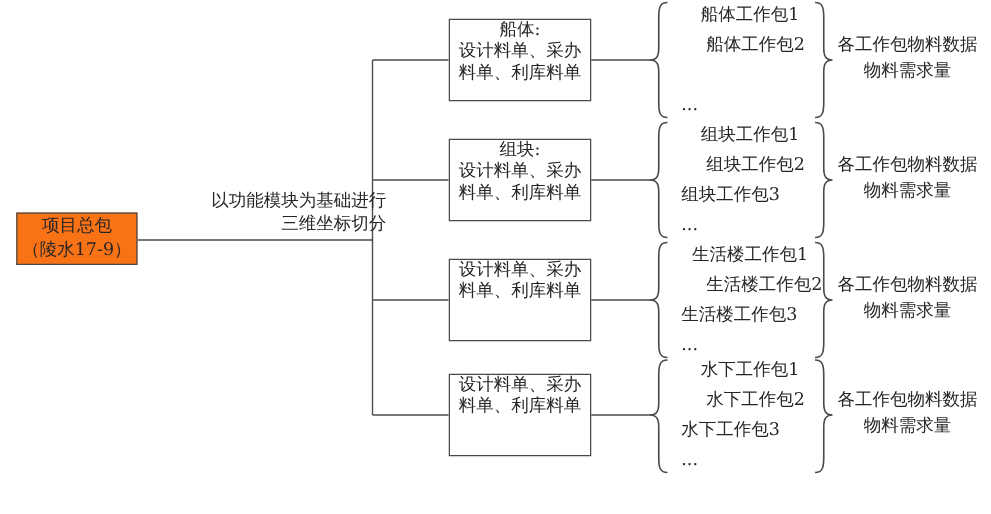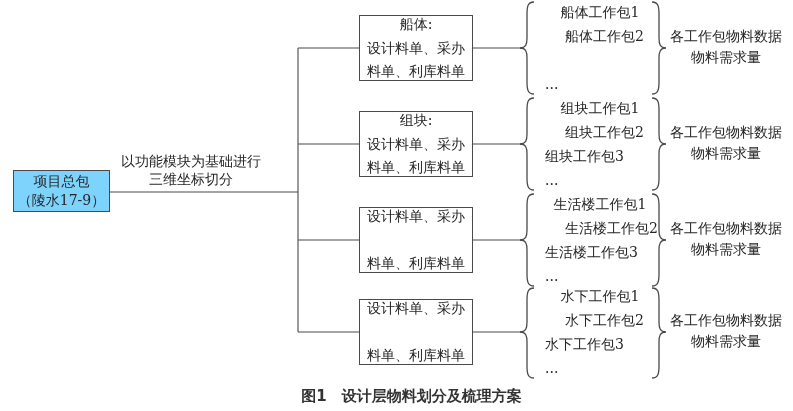--- a/index.html
+++ b/index.html
@@ -12,35 +12,35 @@
     color: #262626;
     overflow: hidden;
   }
   svg.wires { position: absolute; left: 0; top: 0; width: 793px; height: 411px; }
   svg.wires line, svg.wires path { stroke: #4a4a4a; fill: none; }
   svg.wires line { stroke-width: 1.1; }
   svg.wires path { stroke-width: 1.3; }
 
   .rootbox {
     position: absolute; left: 13px; top: 170px; width: 95px; height: 40px;
-    border: 1px solid #4a4a4a; background: #7dd3fc;
+    border: 1px solid #4a4a4a; background: #f97316;
     display: flex; flex-direction: column; justify-content: center;
     text-align: center; font-size: 14px; line-height: 19px;
   }
   .splitlabel {
-    position: absolute; left: 101px; top: 152px; width: 180px;
-    text-align: center; font-size: 14px; line-height: 18px;
+    position: absolute; left: 129px; top: 152px; width: 180px;
+    text-align: right; font-size: 14px; line-height: 18px;
   }
 
   .row { position: absolute; left: 0; top: 0; width: 100%; height: 100%; }
   .mbox {
     position: absolute; left: 359px; top: calc(var(--c) - 33px);
     width: 112px; height: 64px;
     border: 1px solid #4a4a4a; background: #fff;
-    display: flex; flex-direction: column; justify-content: space-between;
+    display: flex; flex-direction: column; justify-content: flex-start;
     text-align: center; font-size: 14px; line-height: 17px;
   }
   .pkg {
     position: absolute; left: 545px; width: 110px; height: 18px;
     font-size: 14px; line-height: 18px; white-space: nowrap;
   }
   .p0 { top: calc(var(--c) - 45px); text-align: center; }
   .p1 { top: calc(var(--c) - 21px); margin-left: 20px; }
   .p2 { top: calc(var(--c) + 3px); }
   .p3 { top: calc(var(--c) + 27px); }
@@ -153,15 +153,14 @@
     <div class="pkg p0">水下工作包1</div>
     <div class="pkg p1">水下工作包2</div>
     <div class="pkg p2">水下工作包3</div>
     <div class="pkg p3">...</div>
     <div class="note">
       <div>各工作包物料数据</div>
       <div>物料需求量</div>
     </div>
   </div>
 
-  <div class="caption">图1　设计层物料划分及梳理方案</div>
 
 </div>
 
 </body></html>

